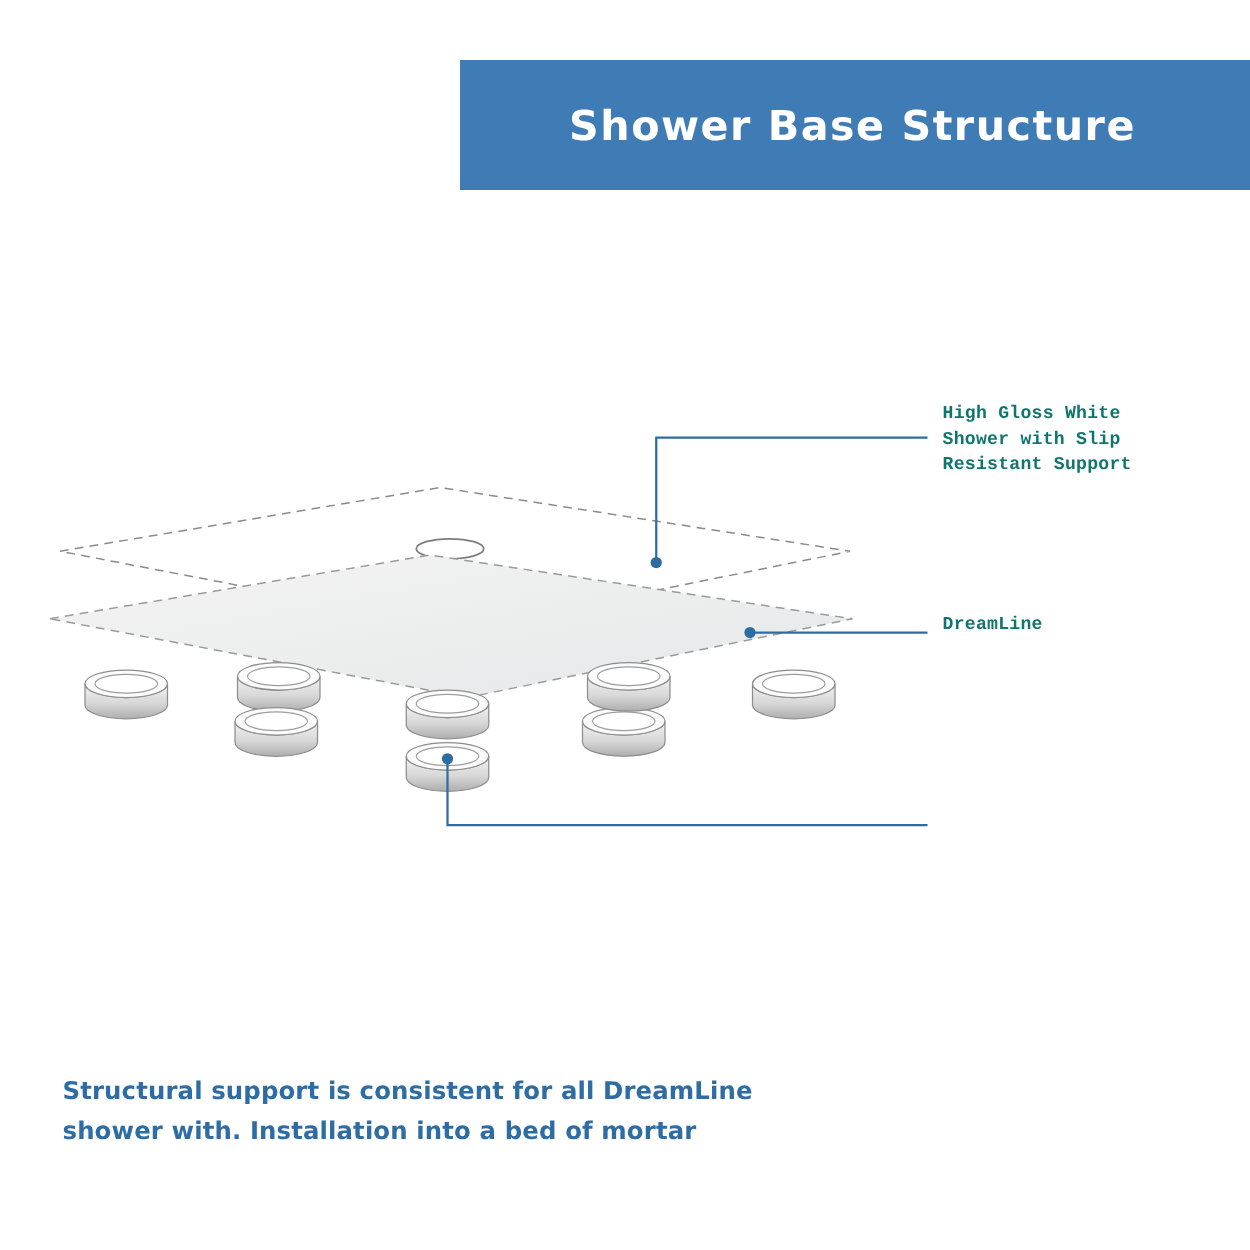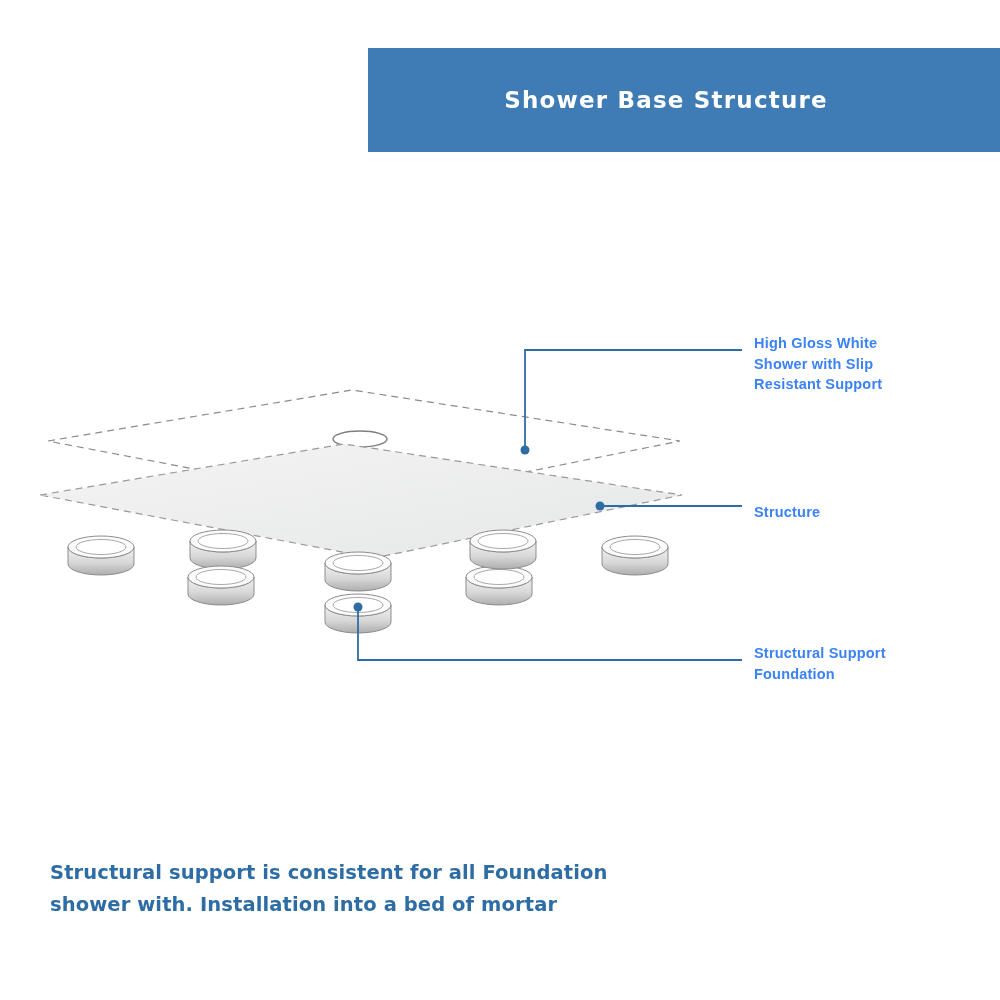--- a/index.html
+++ b/index.html
@@ -32,46 +32,46 @@
   #header-title {
     position: absolute;
     left: 368px;
     top: 48px;
     width: 596px;
     height: 104px;
     display: flex;
     align-items: center;
     justify-content: center;
     color: #ffffff;
-    font-size: 23px;
+    font-size: 33px;
     font-weight: bold;
     letter-spacing: 1.2px;
     font-family: "DejaVu Sans", sans-serif;
     text-align: center;
+    padding-left: 16px;
   }
 
   
   #diagram {
     position: absolute;
     left: 0;
     top: 0;
     width: 1000px;
     height: 1000px;
   }
 
   
   .callout {
     position: absolute;
-    color: #3b82f6;
+    color: #0f766e;
     font-size: 14.5px;
     font-weight: bold;
     line-height: 1.42;
     letter-spacing: 0.2px;
-    font-family: Liberation Sans, sans-serif;
-    margin-top: 12px;
+    font-family: Liberation Mono, monospace;
   }
   #callout-acrylic { left: 754px; top: 321px; width: 230px; }
   #callout-fiberglass { left: 754px; top: 490px; width: 230px; }
   #callout-support { left: 754px; top: 631px; width: 230px; }
 
   
   #footnote {
     position: absolute;
     left: 50px;
     top: 857px;
@@ -181,26 +181,22 @@
     </g>
   </svg>
 
   <div class="callout" id="callout-acrylic">
     <div>High Gloss White</div>
     <div>Shower with Slip</div>
     <div>Resistant Support</div>
   </div>
 
   <div class="callout" id="callout-fiberglass">
-    <div>Structure</div>
+    <div>DreamLine</div>
   </div>
 
-  <div class="callout" id="callout-support">
-    <div>Structural Support</div>
-    <div>Foundation</div>
-  </div>
 
   <div id="footnote">
-    <div>Structural support is consistent for all Foundation</div>
+    <div>Structural support is consistent for all DreamLine</div>
     <div>shower with. Installation into a bed of mortar</div>
   </div>
 
 </div>
 
 </body></html>

